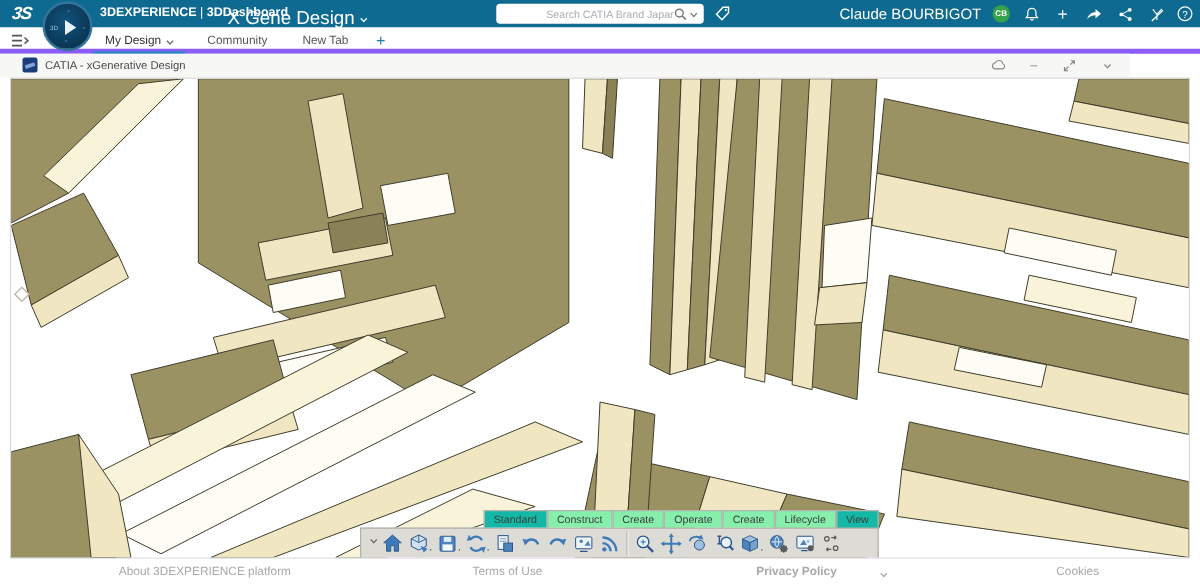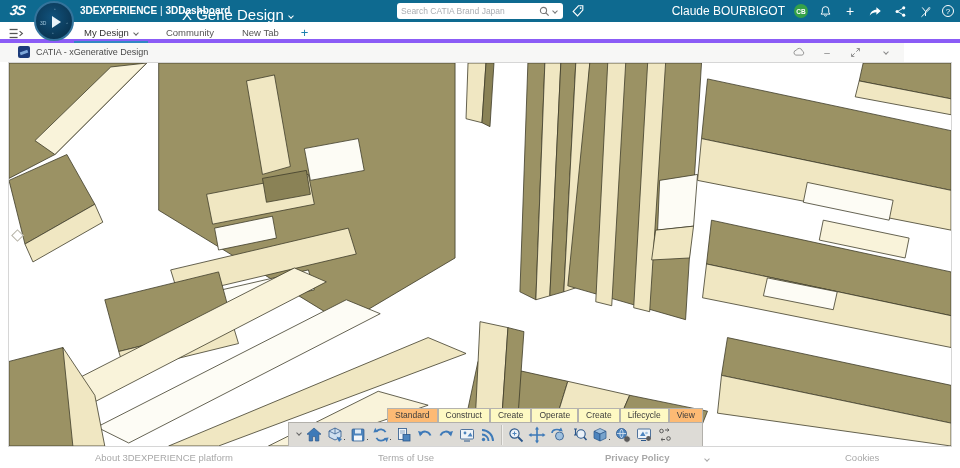--- a/index.html
+++ b/index.html
@@ -20,21 +20,21 @@
   .compass .q { position:absolute; color:#9fc4da; font-size:5px; }
   .q.n { left:18px; top:3px; } .q.w { left:4px; top:17px; } .q.e { right:4px; top:17px; } .q.s { left:16px; bottom:3px; }
   .brandline { position:absolute; left:80px; top:5px; font-size:10px; white-space:nowrap; }
   .brandline b { font-weight:bold; }
   .ctx { position:absolute; left:182px; top:6px; font-size:15px; white-space:nowrap; }
   .cv { display:inline-block; width:4px; height:4px; border-right:1.2px solid currentColor;
     border-bottom:1.2px solid currentColor; transform:rotate(45deg); margin-left:5px; vertical-align:2px; }
   .search { position:absolute; left:397px; top:3px; width:166px; height:16px; background:#fff;
     border-radius:3px; display:flex; align-items:center; padding:0 4px; }
   .search input { flex:1; border:none; outline:none; font-size:8.5px; color:#333; min-width:0;
-    font-family:"Liberation Sans", sans-serif; }
+    font-family:"Liberation Sans", sans-serif;margin-left:36px; }
   .search input::placeholder { color:#a9adb2; }
   .search .cv { color:#777; margin-left:3px; margin-right:2px; }
   .tagicon { position:absolute; left:571px; top:4px; }
   .userzone { position:absolute; right:6px; top:0; height:22px; display:flex; align-items:center; gap:9px; }
   .username { font-size:12px; white-space:nowrap; }
   .avatar { width:14px; height:14px; border-radius:50%; background:#35a149; color:#fff;
     font-size:6.5px; font-weight:bold; display:flex; align-items:center; justify-content:center; }
   .tbicon { display:flex; align-items:center; justify-content:center; width:16px; height:16px; cursor:pointer; }
   .help-badge { width:12px; height:12px; border:1px solid #fff; border-radius:50%; font-size:8px;
     display:flex; align-items:center; justify-content:center; }
@@ -65,23 +65,23 @@
   
   .viewport { position:absolute; left:8px; top:62px; width:944px; height:385px; background:#fff;
     border:1px solid #d6d6d6; overflow:hidden; }
   #scene { position:absolute; left:0; top:0; width:942px; height:383px; }
   .mini-compass { position:absolute; left:4px; top:168px; width:9px; height:9px;
     border:1px solid #b5b2a6; transform:rotate(45deg); background:rgba(255,255,255,.6); }
 
   
   .actionbar { position:absolute; left:279px; top:345px; z-index:10; }
   .sections { display:flex; margin-left:99px; }
-  .section { font-size:8.5px; color:#3c3c3c; background:#fef9c3; border:1px solid #b5b3ae;
+  .section { font-size:8.5px; color:#3c3c3c; background:#86efac; border:1px solid #b5b3ae;
     border-bottom:none; padding:1px 7px 2px; cursor:pointer; white-space:nowrap; }
-  .section.active { background:#fdba74; }
+  .section.active { background:#14b8a6; }
   .toolrow { background:#dddbd6; border:1px solid #b2b0ab; display:flex; align-items:center;
     padding:1px 3px; height:26px; }
   .collapse-caret { color:#666; margin:0 2px 6px 0; }
   .toolbtn { width:21px; height:23px; display:flex; align-items:center; justify-content:center; cursor:pointer; }
   .dd { font-size:9px; color:#333; margin:8px 1px 0 -2px; }
   .tsep { width:1px; height:20px; background:#c2c0bb; margin:0 3px; box-shadow:1px 0 0 #f0efec; }
 
   
   .footer { position:absolute; left:0; top:447px; width:960px; height:21px; background:#fff; }
   .footer span { position:absolute; top:5px; font-size:9.5px; color:#a8a8a8; cursor:pointer; white-space:nowrap; }

